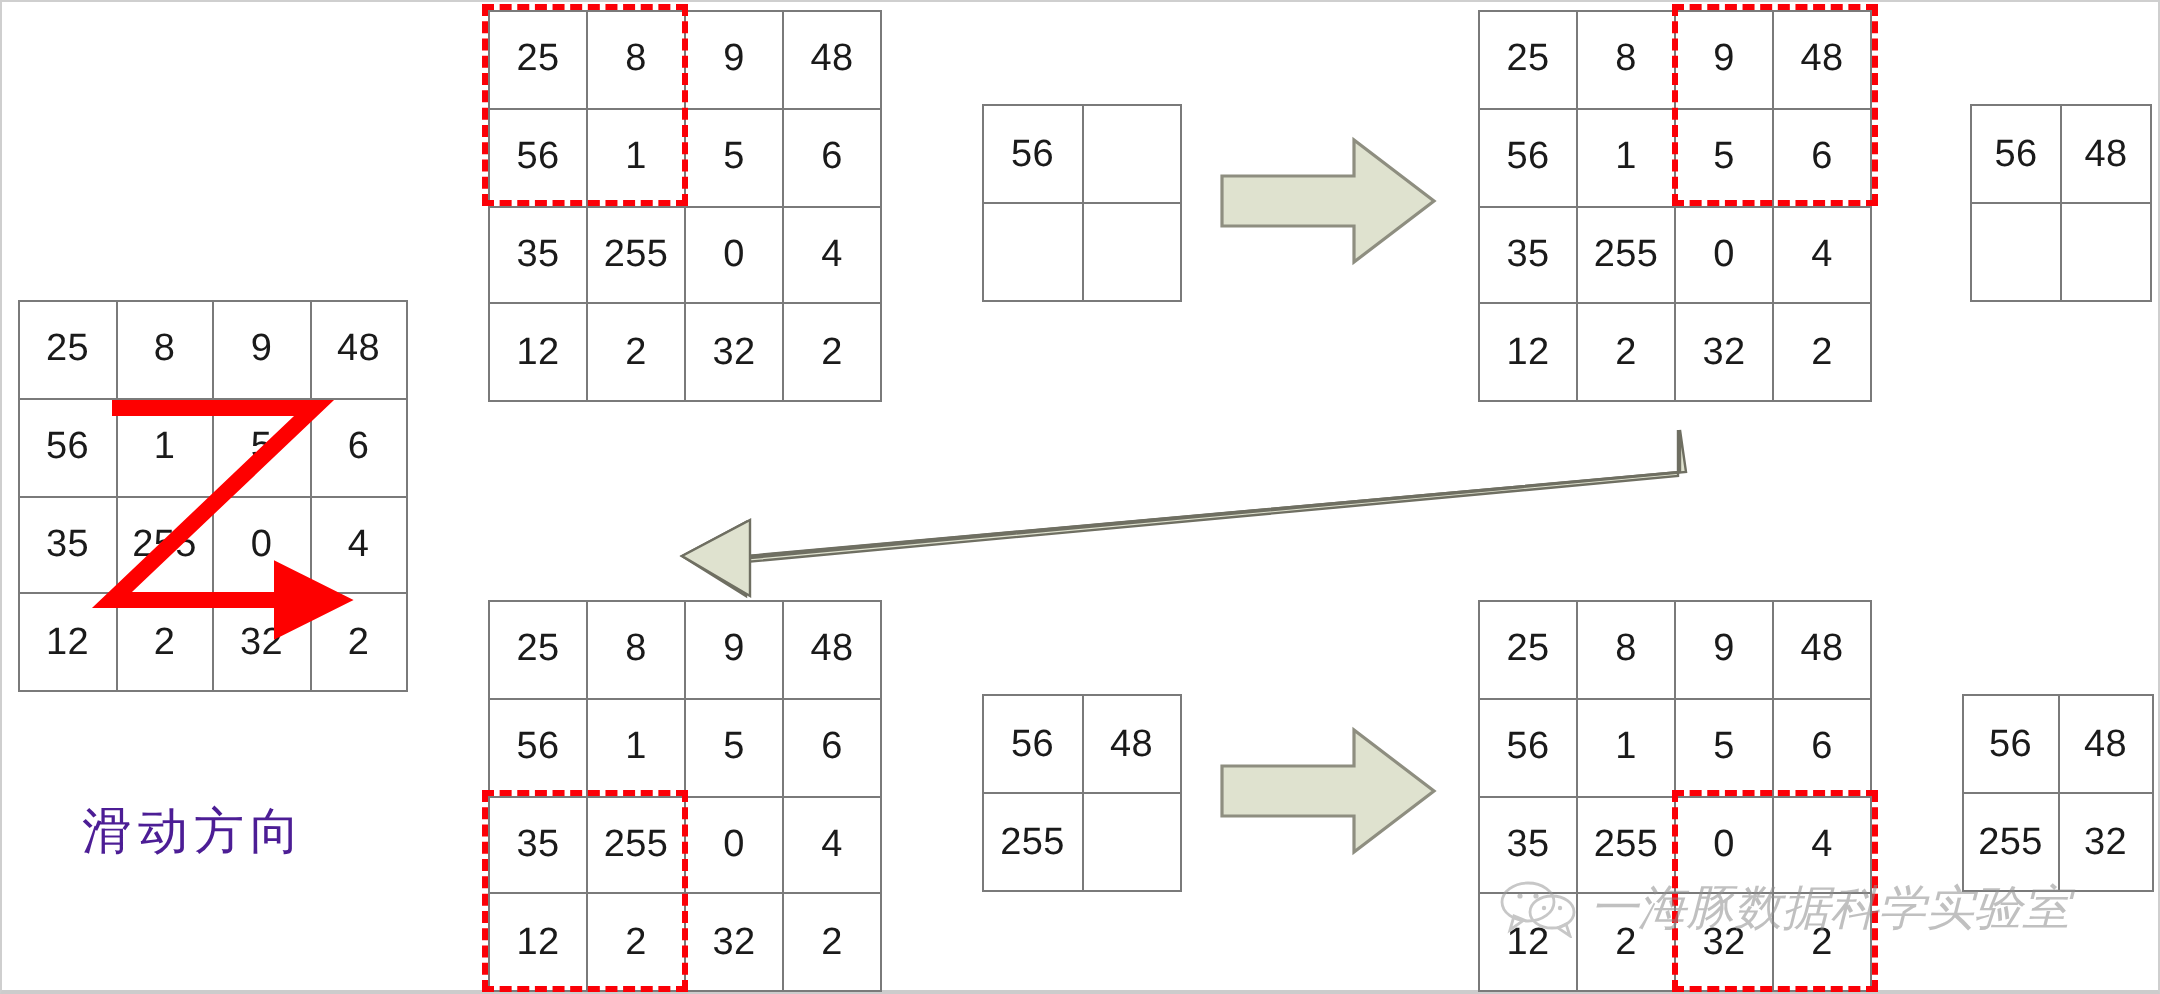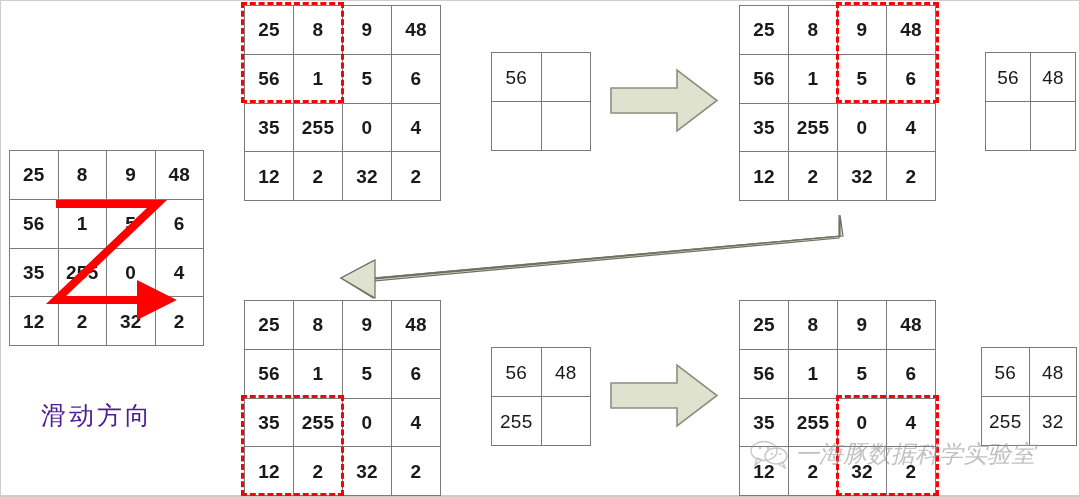--- a/index.html
+++ b/index.html
@@ -23,21 +23,20 @@
   .matrix {
     position: absolute;
     display: grid;
     border-top: 1px solid #7a7a7a;
     border-left: 1px solid #7a7a7a;
     background: #ffffff;
   }
   .matrix.m4 {
     grid-template-columns: repeat(4, 1fr);
     grid-template-rows: repeat(4, 1fr);
-    font-weight: bold;
   }
   .matrix.m2 {
     grid-template-columns: repeat(2, 1fr);
     grid-template-rows: repeat(2, 1fr);
   }
   .cell {
     border-right: 1px solid #7a7a7a;
     border-bottom: 1px solid #7a7a7a;
     display: flex;
     align-items: center;

